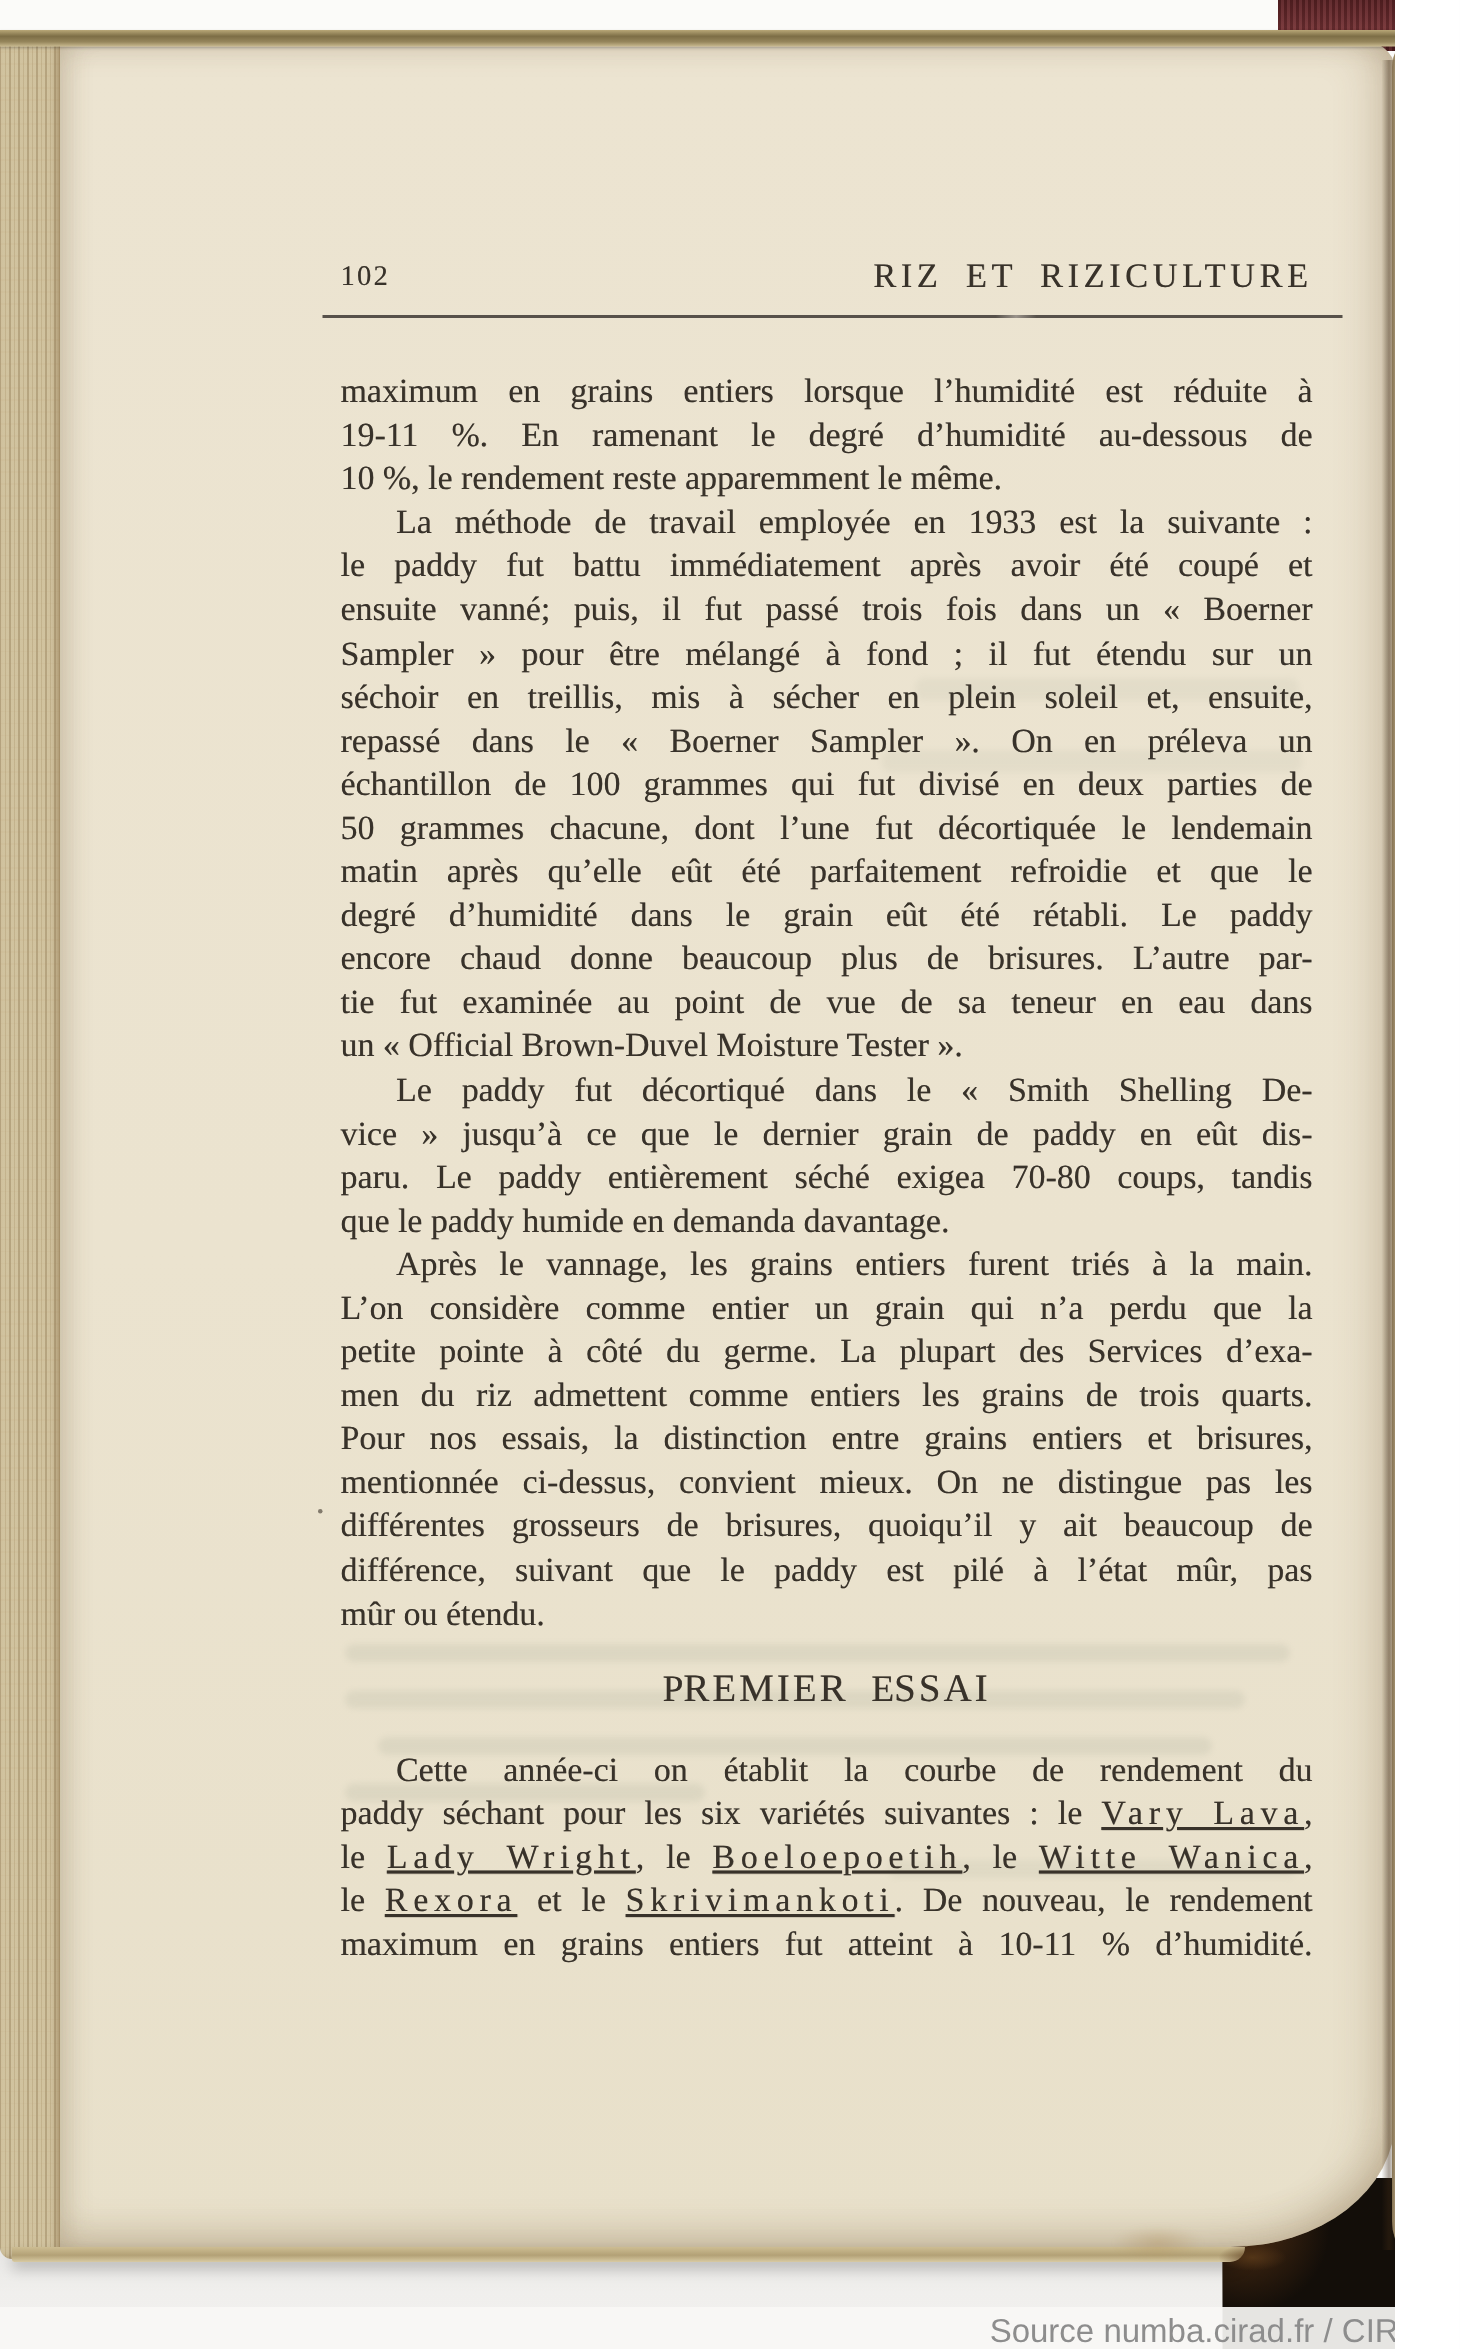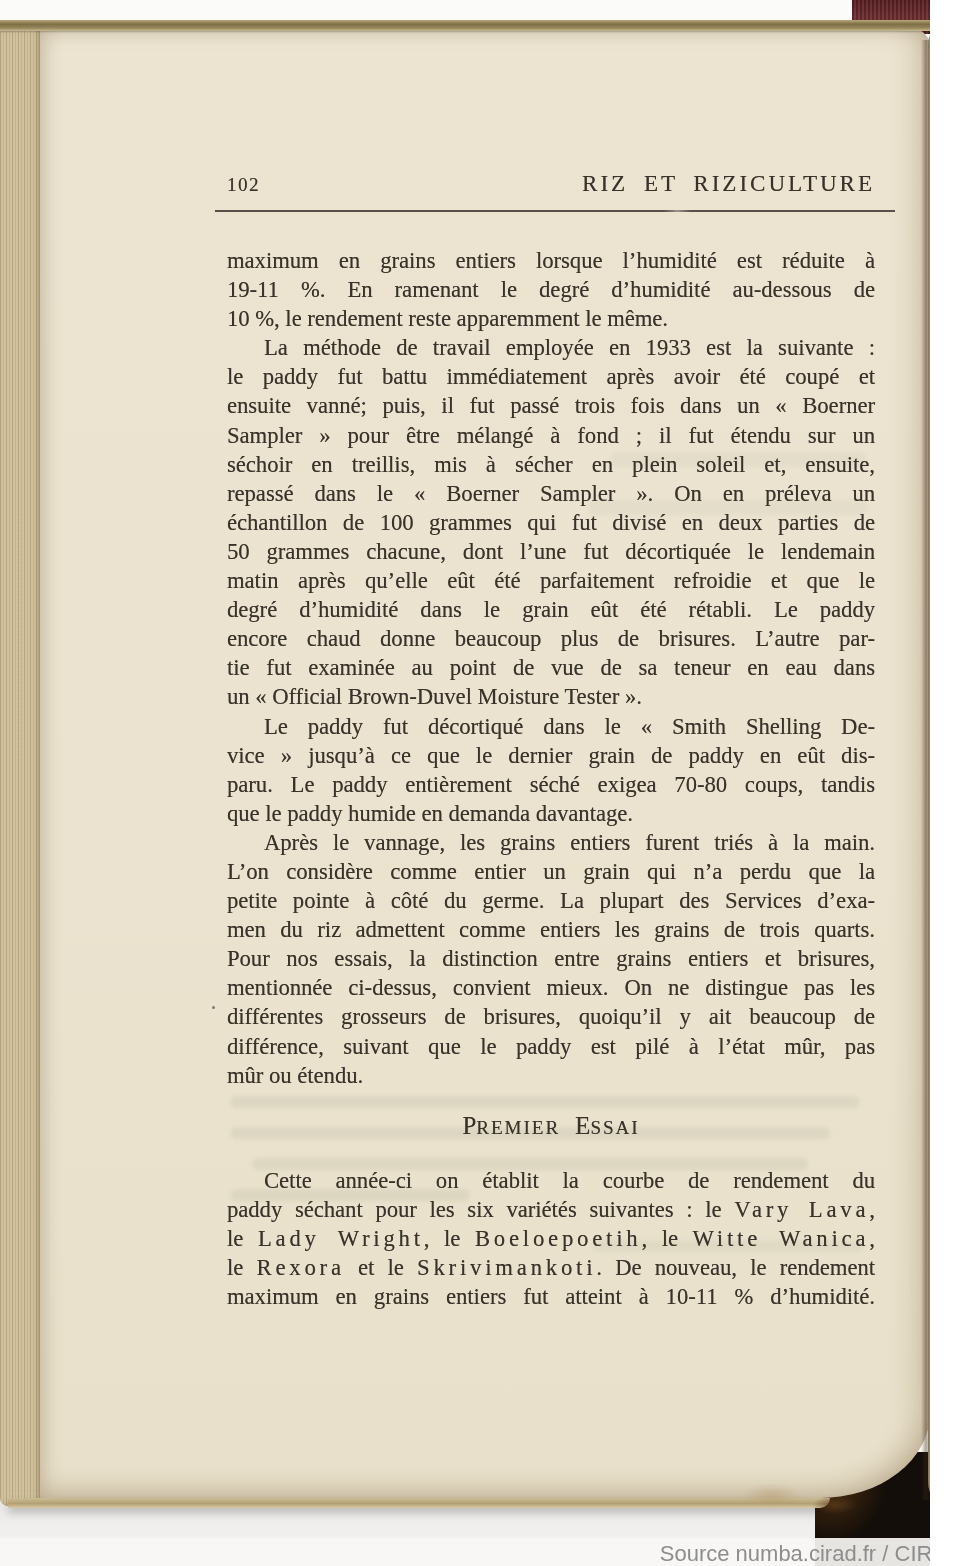--- a/index.html
+++ b/index.html
@@ -71,25 +71,25 @@
   .page-number{position:absolute;left:227px;top:174px;font-size:19px;letter-spacing:1.5px;}
   .running-title{position:absolute;left:227px;top:171px;width:648px;text-align:right;
     font-size:23px;letter-spacing:3px;word-spacing:7px;}
   .header-rule{position:absolute;left:215px;top:210px;width:680px;height:2px;
     background:linear-gradient(90deg,#57514a 0%,#57514a 66%,#9a938a 68%,#57514a 70%,#57514a 100%);}
   .body-text{position:absolute;left:227px;top:246px;width:648px;
     font-size:22.6px;line-height:29.1px;}
   .tline{text-align:justify;text-align-last:justify;white-space:nowrap;}
   .tline.endline{text-align-last:left;}
   .tline.ind{text-indent:37px;}
-  .lsp{letter-spacing:0.17em;}
+  .lsp{letter-spacing:0.17em;text-decoration:underline;}
   .section-heading{margin:21px 0 23px;text-align:center;line-height:30px;}
   .hw + .hw{margin-left:15px;}
   .hw-init{font-size:25px;}
-  .hw-rest{font-size:19px;letter-spacing:2px;}
+  .hw-rest{font-size:26px;letter-spacing:2px;}
   
   .watermark-bar{position:absolute;left:0;top:1538px;width:973px;height:28px;
     background:rgba(248,247,245,.92);}
   .watermark-text{position:absolute;right:10px;top:3px;
     font-family:"Liberation Sans", sans-serif;font-size:22px;color:#8d8d8d;}
 </style>
 </head>
 <body>
 
 <div class="stage">

